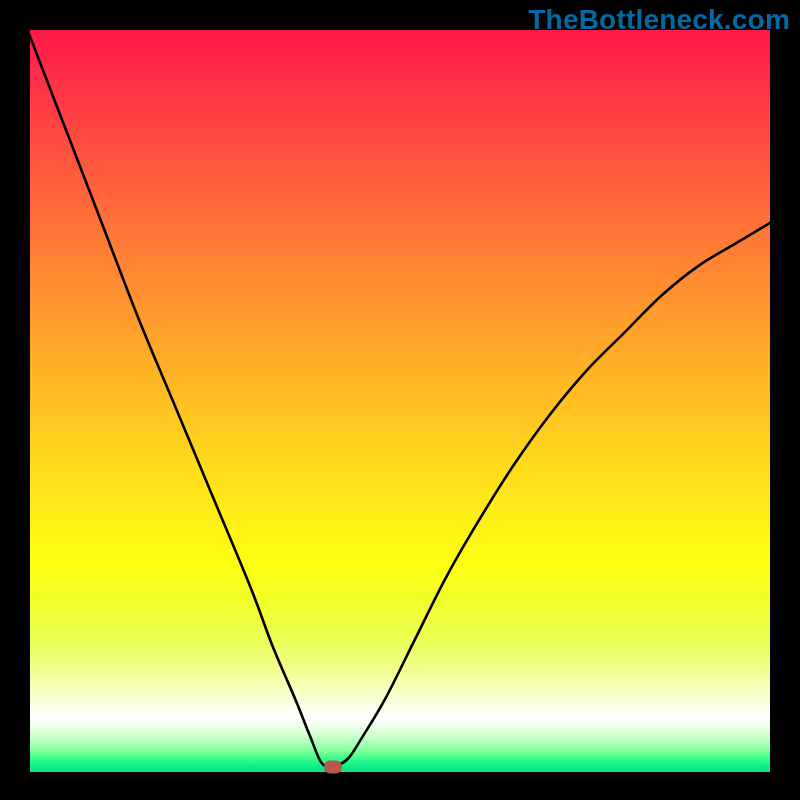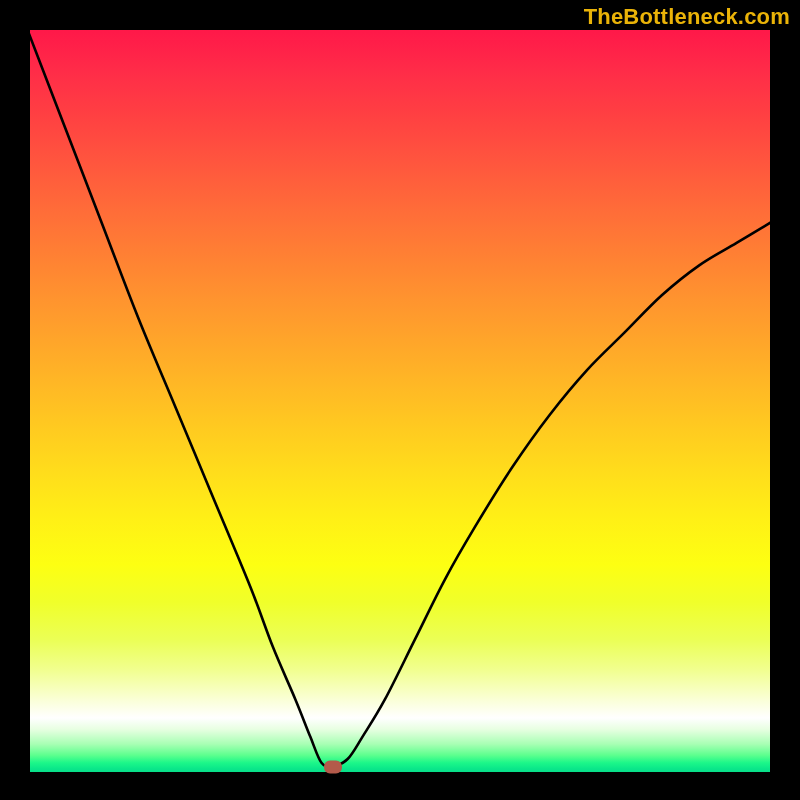--- a/index.html
+++ b/index.html
@@ -14,23 +14,23 @@
   .stage {
     position: relative;
     width: 800px;
     height: 800px;
     background: #000;
   }
   .watermark {
     position: absolute;
     top: 4px;
     right: 10px;
-    font-size: 22px;
+    font-size: 28px;
     font-weight: 600;
-    color: #eab308;
+    color: #0369a1;
     letter-spacing: 0.2px;
     z-index: 5;
   }
   .plot-frame {
     position: absolute;
     left: 26px;
     top: 26px;
     width: 748px;
     height: 748px;
     box-sizing: border-box;

